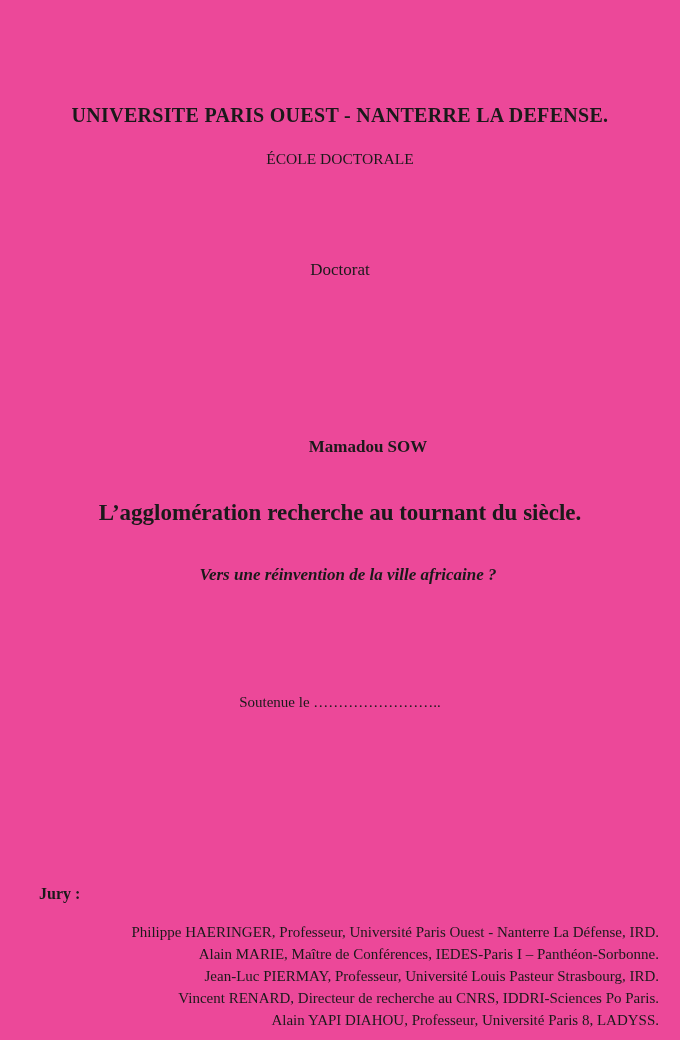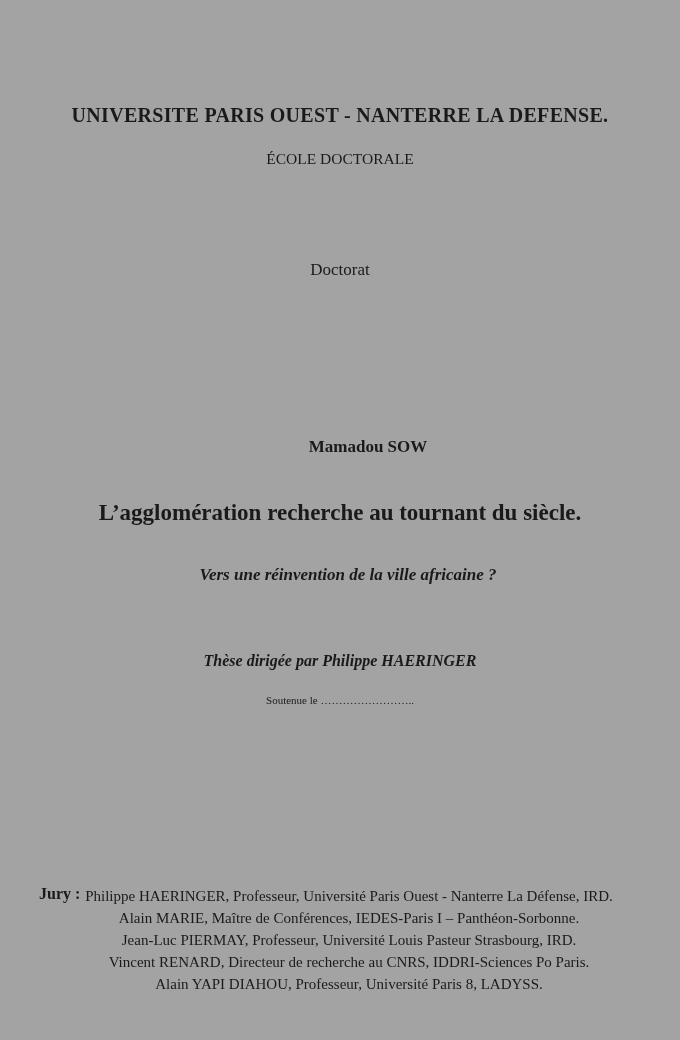--- a/index.html
+++ b/index.html
@@ -4,21 +4,21 @@
 <style>
   html, body {
     margin: 0;
     padding: 0;
     background: #ffffff;
   }
   .page {
     position: relative;
     width: 680px;
     height: 1040px;
-    background: #a3a3a3;
+    background: #ec4899;
     font-family: "Liberation Serif", "DejaVu Serif", serif;
     color: #1a1a1a;
     overflow: hidden;
   }
   .line {
     position: absolute;
     left: 0;
     width: 680px;
     text-align: center;
     white-space: nowrap;
@@ -30,35 +30,35 @@
     letter-spacing: 0.3px;
   }
   .ecole-line1 { top: 150px; font-size: 15.5px; }
   .ecole-line2 { top: 173px; font-size: 15.5px; }
   .degree { top: 260px; font-size: 17px; font-weight: normal; }
   .discipline { top: 306px; font-size: 18px; font-weight: bold; }
   .author { top: 437px; font-size: 17px; font-weight: bold; padding-left: 28px; }
   .thesis-title { top: 500px; font-size: 23px; font-weight: bold; }
   .thesis-subtitle { top: 565px; font-size: 17px; font-weight: bold; font-style: italic; padding-left: 8px; }
   .supervisor { top: 652px; font-size: 16px; font-weight: bold; font-style: italic; }
-  .defense-date { top: 694px; font-size: 11px; }
+  .defense-date { top: 694px; font-size: 15px; }
   .jury-heading {
     top: 885px;
     left: 39px;
     width: auto;
     text-align: right;
     font-size: 16px;
     font-weight: bold;
   }
   .jury-list {
     position: absolute;
-    top: 885px;
+    top: 921px;
     left: 39px;
     width: 620px;
-    text-align: center;
+    text-align: right;
   }
   .jury-member {
     font-size: 15px;
     line-height: 22px;
     white-space: nowrap;
   }
 </style>
 </head>
 <body>
 
@@ -71,21 +71,20 @@
 
   <div class="line degree">Doctorat</div>
 
 
   <div class="line author">Mamadou SOW</div>
 
   <div class="line thesis-title">L’agglomération recherche au tournant du siècle.</div>
 
   <div class="line thesis-subtitle">Vers une réinvention de la ville africaine ?</div>
 
-  <div class="line supervisor">Thèse dirigée par Philippe HAERINGER</div>
 
   <div class="line defense-date">Soutenue le ……………………..</div>
 
   <div class="line jury-heading">Jury :</div>
 
   <div class="jury-list">
     <div class="jury-member">Philippe HAERINGER, Professeur, Université Paris Ouest - Nanterre La Défense, IRD.</div>
     <div class="jury-member">Alain MARIE, Maître de Conférences, IEDES-Paris I – Panthéon-Sorbonne.</div>
     <div class="jury-member">Jean-Luc PIERMAY, Professeur, Université Louis Pasteur Strasbourg, IRD.</div>
     <div class="jury-member">Vincent RENARD, Directeur de recherche au CNRS, IDDRI-Sciences Po Paris.</div>

